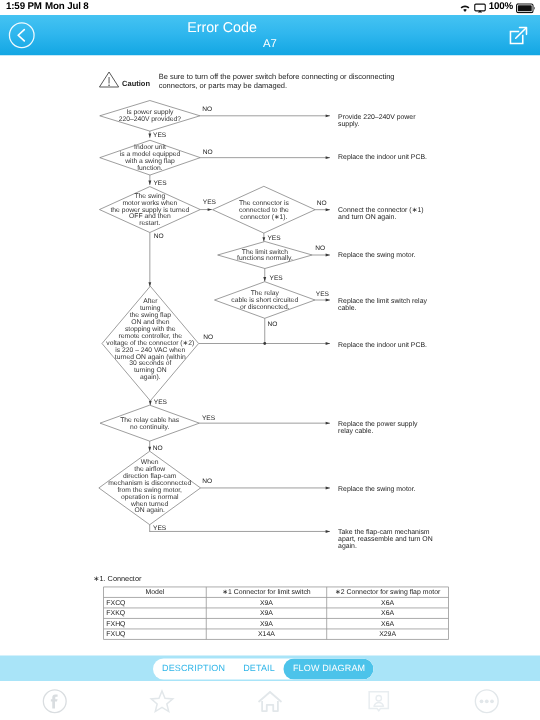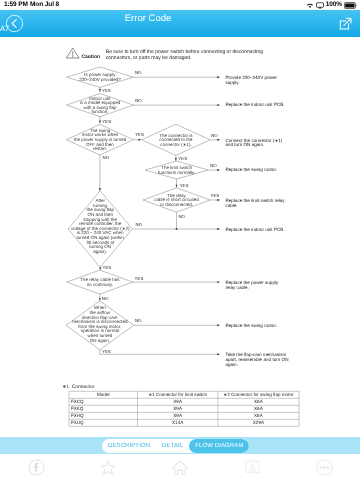--- a/index.html
+++ b/index.html
@@ -15,21 +15,21 @@
   #sb-time { position:absolute; left:4px; top:0; font-weight:bold; letter-spacing:-0.1px; }
   #sb-date { position:absolute; left:30px; top:0; font-weight:bold; letter-spacing:-0.1px; }
   #sb-right { position:absolute; right:3px; top:0; display:flex; align-items:center; gap:2px; height:10px; }
   #sb-batt-pct { font-weight:bold; font-size:6.5px; letter-spacing:-0.1px; }
 
   
   #navbar { position:absolute; left:0; top:10px; width:360px; height:27px;
     background:linear-gradient(to bottom,#45c3f2 0%,#30b7ee 45%,#12a6e3 100%); }
   #nav-title { position:absolute; left:0; top:3px; width:296px; text-align:center;
     color:#fff; font-size:9.5px; font-weight:400; }
-  #nav-sub { position:absolute; left:0; top:14px; width:360px; 
+  #nav-sub { position:absolute; left:0; top:14px; width:360px; text-align:center;
     color:#fff; font-size:7.5px; font-weight:400; }
   #back-btn { position:absolute; left:5px; top:4px; width:19px; height:19px; }
   #share-btn { position:absolute; right:6px; top:5px; width:17px; height:17px; }
 
   
   #content { position:absolute; left:0; top:37px; width:360px; height:401px; background:#fff; overflow:hidden; }
   #page { position:absolute; left:0; top:0; width:360px; height:401px; }
 
   
   #segbar { position:absolute; left:0; bottom:26px; width:360px; height:17px; background:#a9e4f8; }

